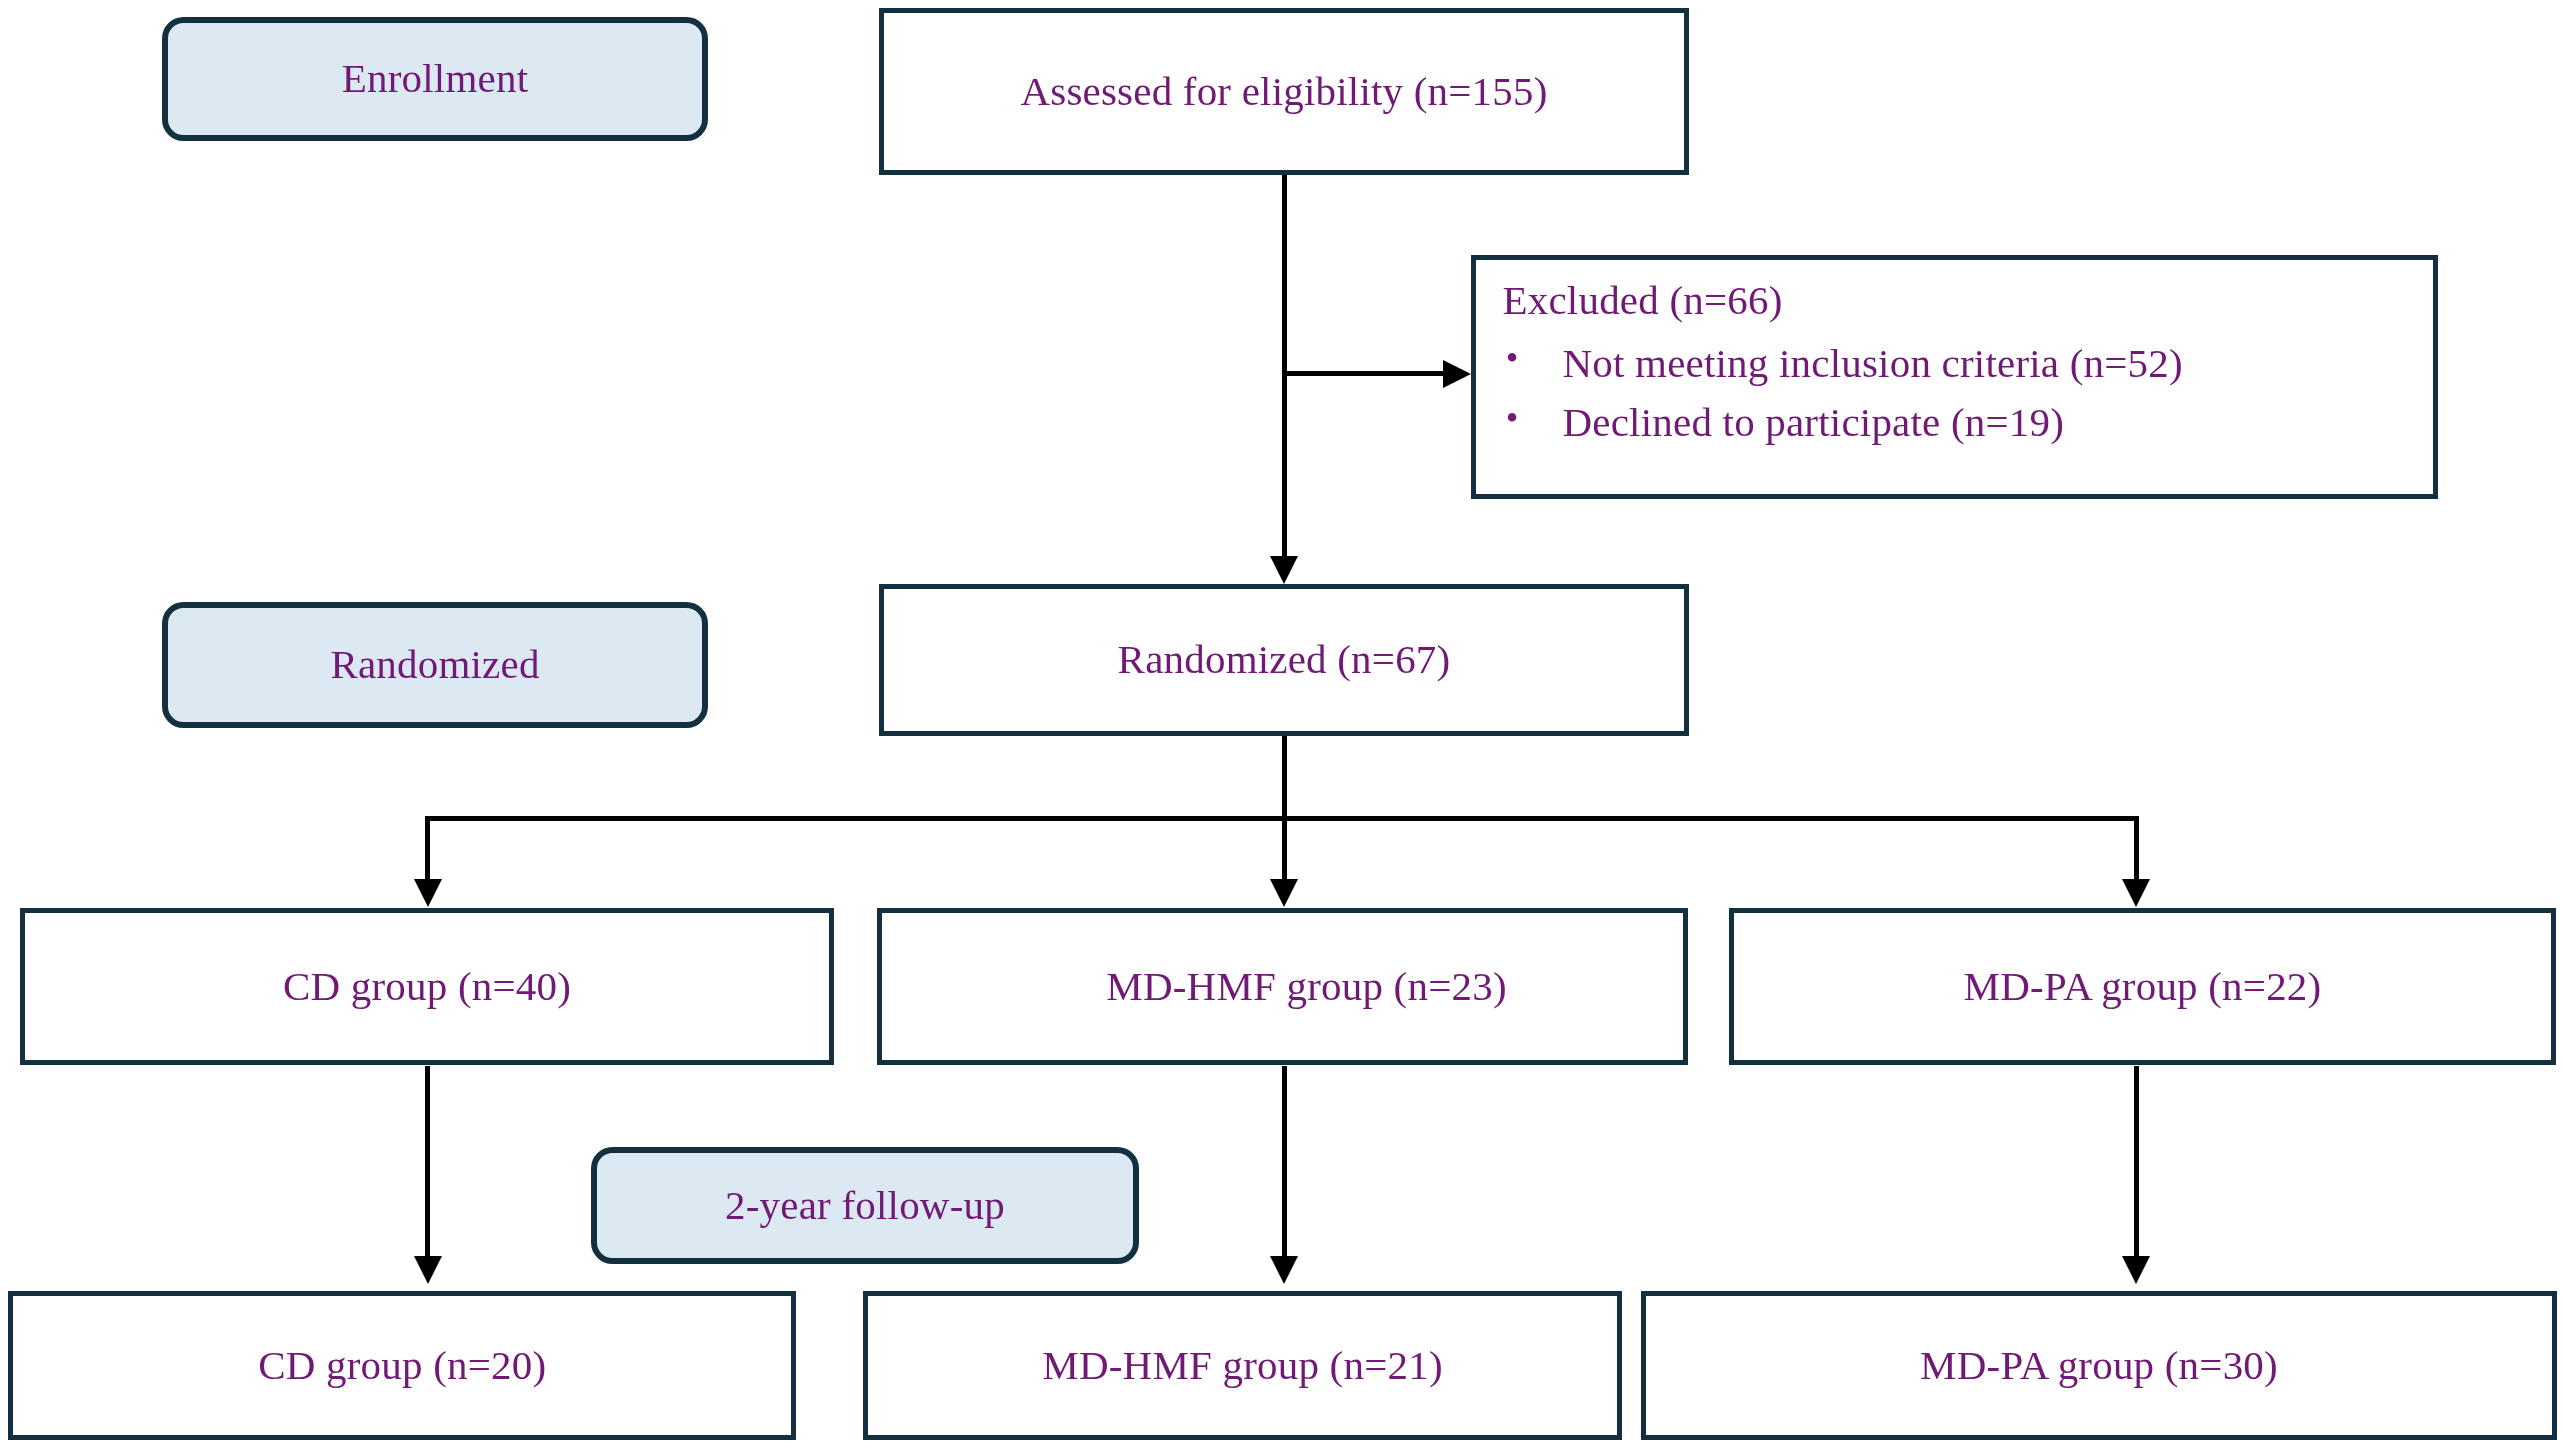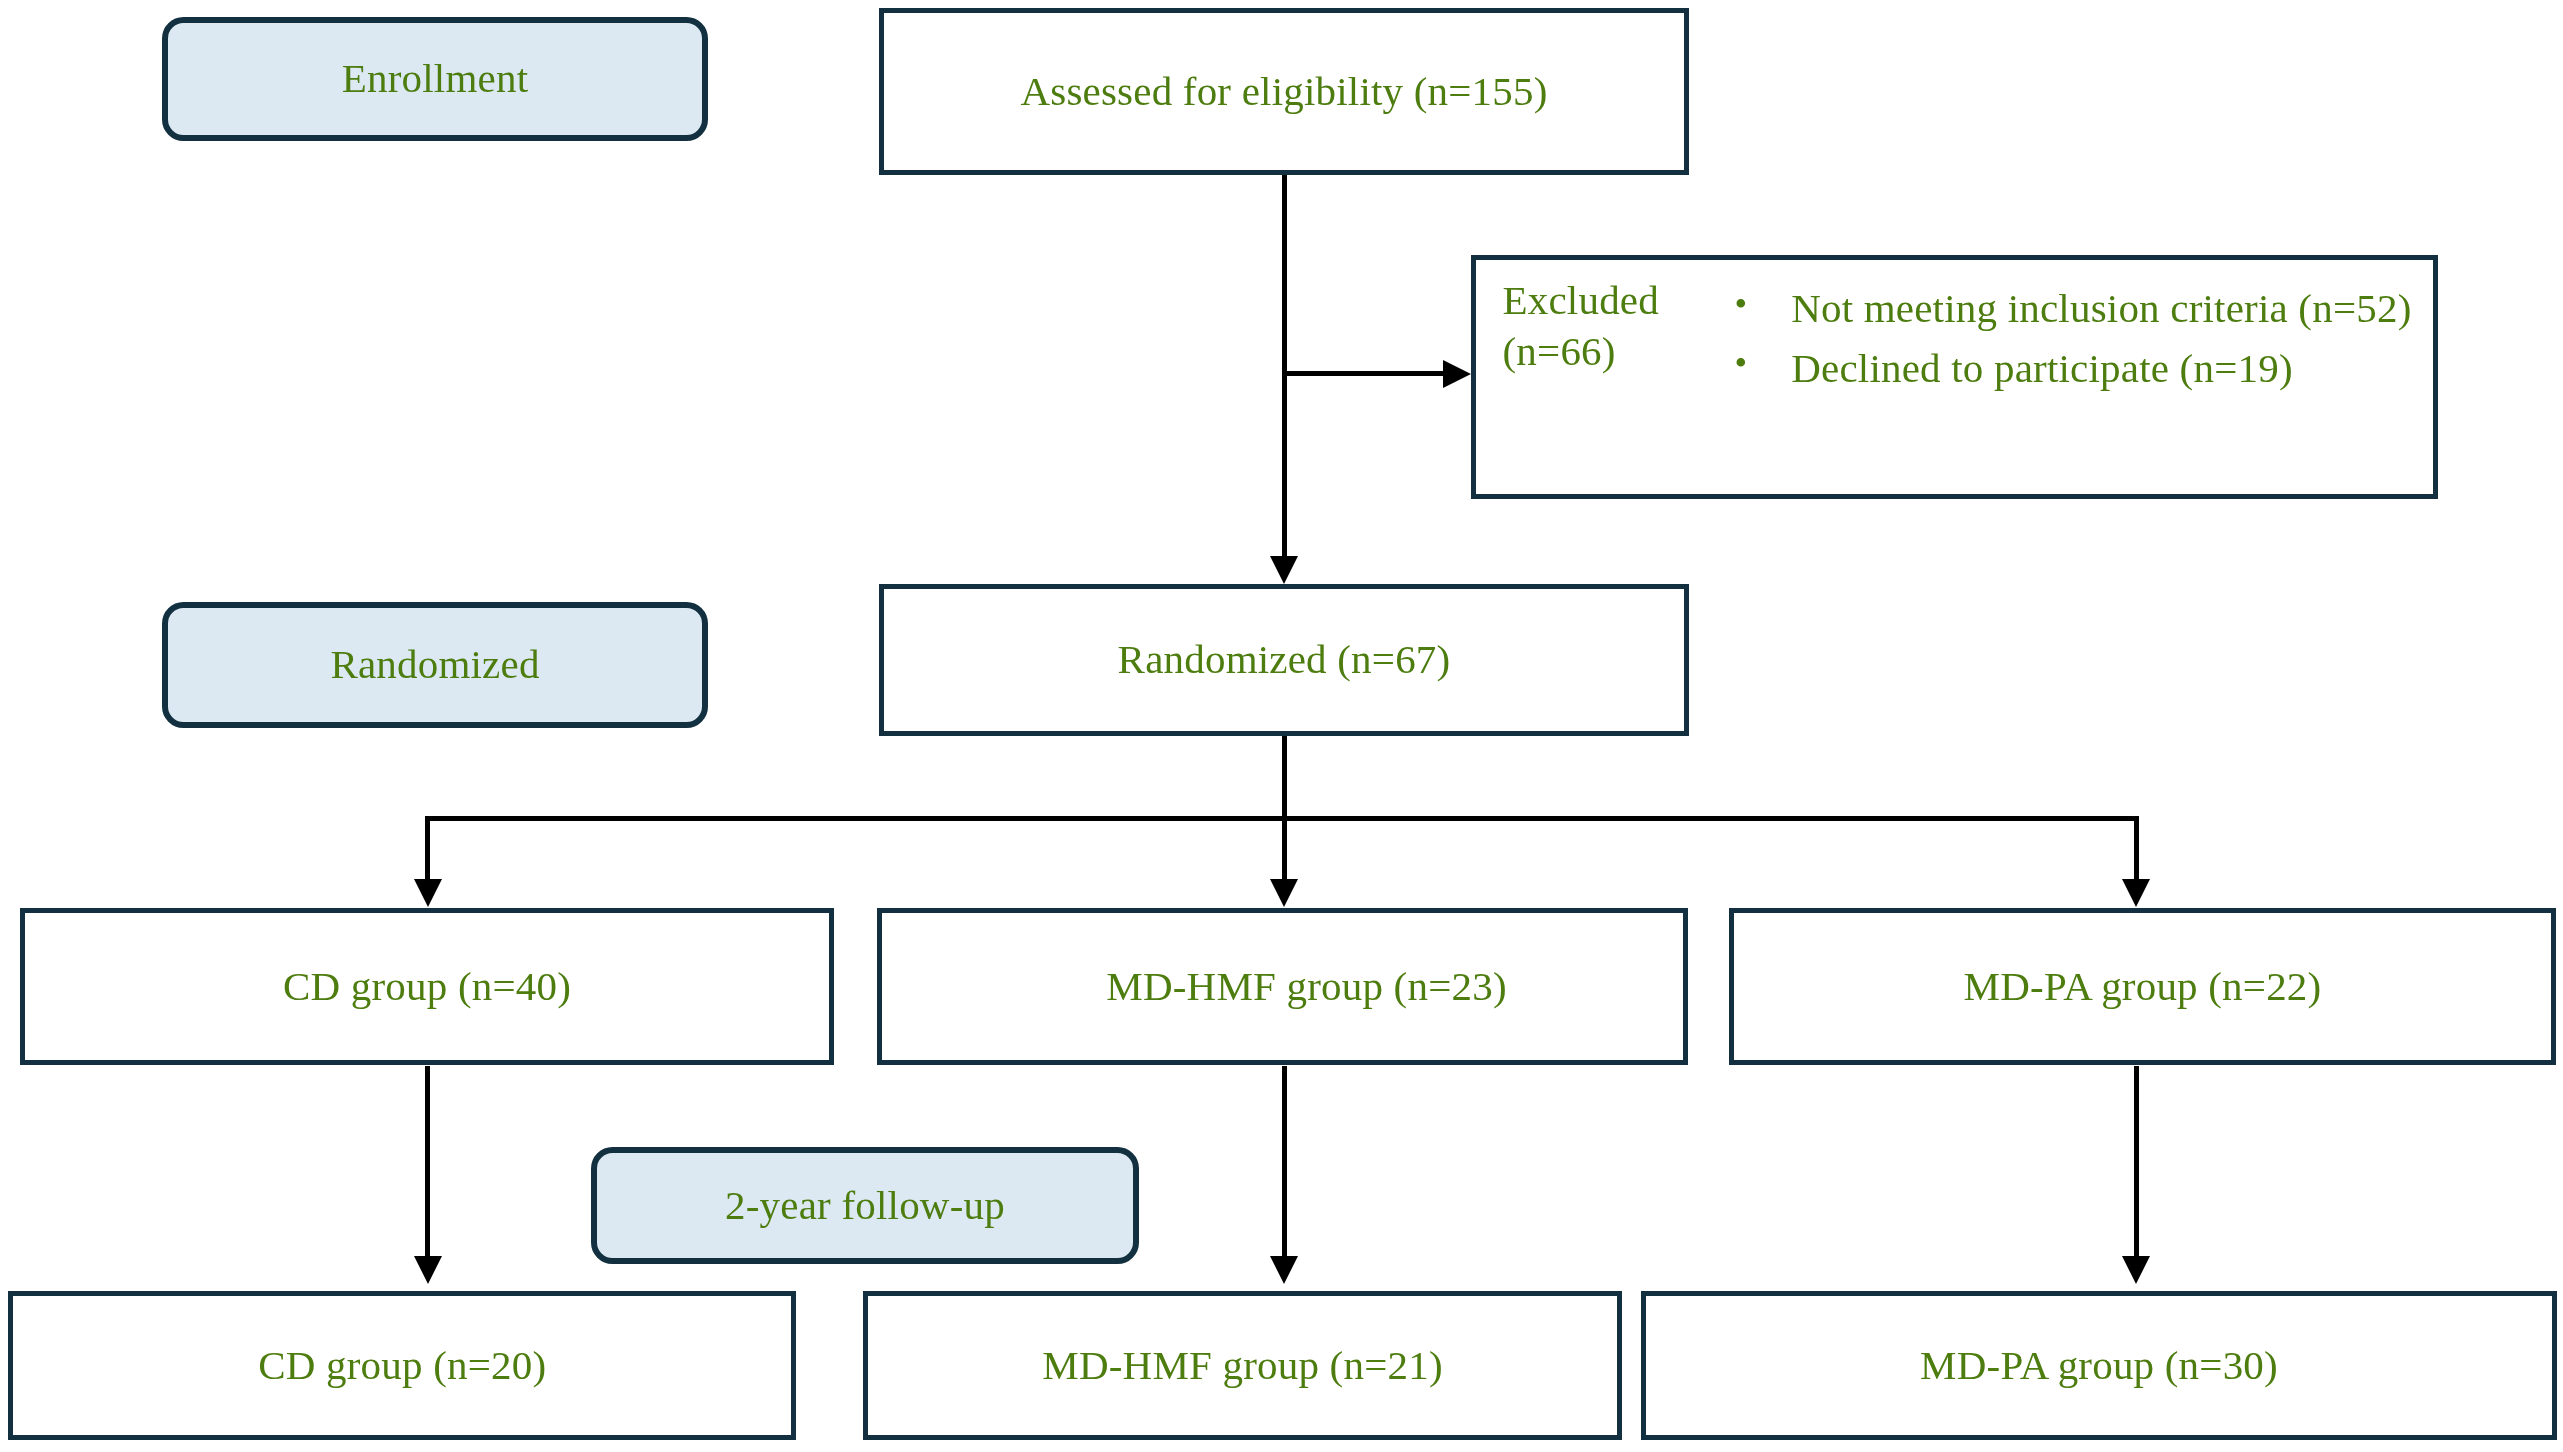--- a/index.html
+++ b/index.html
@@ -19,38 +19,38 @@
     overflow: hidden;
   }
   
   .node {
     position: absolute;
     box-sizing: border-box;
     display: flex;
     align-items: center;
     justify-content: center;
     text-align: center;
-    color: #4d7c0f;
+    color: #701a75;
     background: #ffffff;
     border: 5.8px solid #12303f;
     font-size: 41px;
     line-height: 1.25;
     letter-spacing: 0.2px;
   }
   .node.stage-label {
     background: #dce9f3;
     border-radius: 21.5px;
     border-width: 6.6px;
   }
   .node.left-align {
     justify-content: flex-start;
     text-align: left;
     padding: 15px 21.5px;
     align-items: flex-start;
-    flex-direction: row;
+    flex-direction: column;
   }
   .excluded-title {
     display: block;
     padding-left: 5px;
     margin-bottom: 3.3px;
   }
   .excluded-list {
     margin: 0;
     padding: 0;
     list-style: none;

